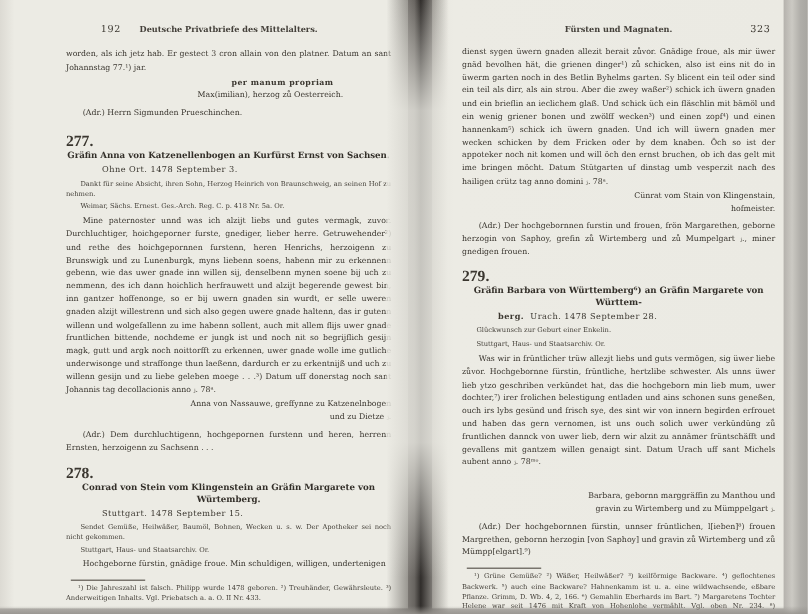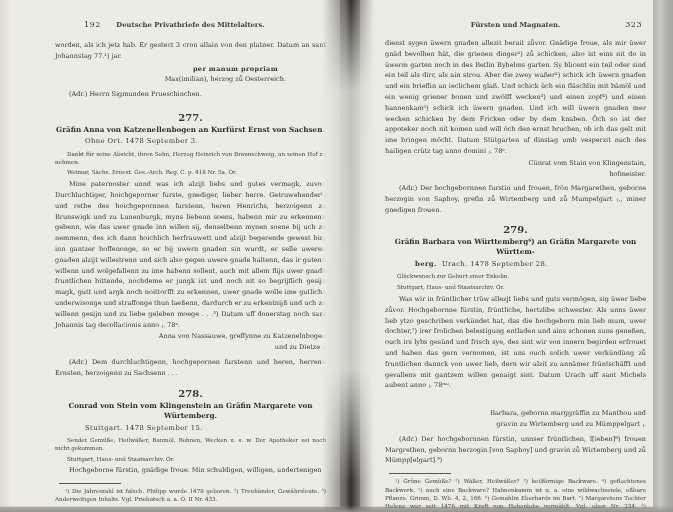--- a/index.html
+++ b/index.html
@@ -38,21 +38,21 @@
   .pagenum.pl { left:2px; top:0;margin-left:27px; }
   .pagenum.pr { right:4px; top:0; }
   .runtitle { position:absolute; left:50%; transform:translateX(-50%); top:1px;
     font-size:6.8px; font-weight:bold; white-space:nowrap; color:#44403a;text-align:center; }
   
   p { margin:0; }
   .body { font-size:6.5px; line-height:10.8px; }
   .just { text-align:justify; }
   .ind  { text-indent:14px; }
   .small { font-size:5.6px; line-height:8.4px; color:#45413a; }
-  .secnum { margin-top:13px; text-align:center; font-weight:bold; font-size:10px; line-height:10px; }
+  .secnum { margin-top:13px; font-weight:bold; font-size:13px; line-height:10px;font-family:Liberation Serif, serif; }
   .sectitle { margin-top:2px; text-align:center; font-weight:bold; font-size:7.2px; line-height:10.5px; color:#332f29; }
   .dateline { margin:1px 0 0 30px; font-size:6.8px; line-height:10.5px; letter-spacing:.4px; }
   .regest { margin:3px 0 0 0; text-indent:12px; text-align:justify; }
   .source { margin:1px 0 0 12px; }
   .bodymain { margin-top:3px; }
   .sig-r { text-align:right; font-size:6.5px; line-height:10.8px; }
   .sig-c { text-align:right; font-size:6.5px; line-height:10.8px; }
   .manu { font-weight:bold; letter-spacing:.4px; }
   .adr { margin-top:4px; text-indent:14px; }
   .footrule { width:62px; height:0; border-top:1px solid #5c5850; margin:7px 0 3px 4px; }

